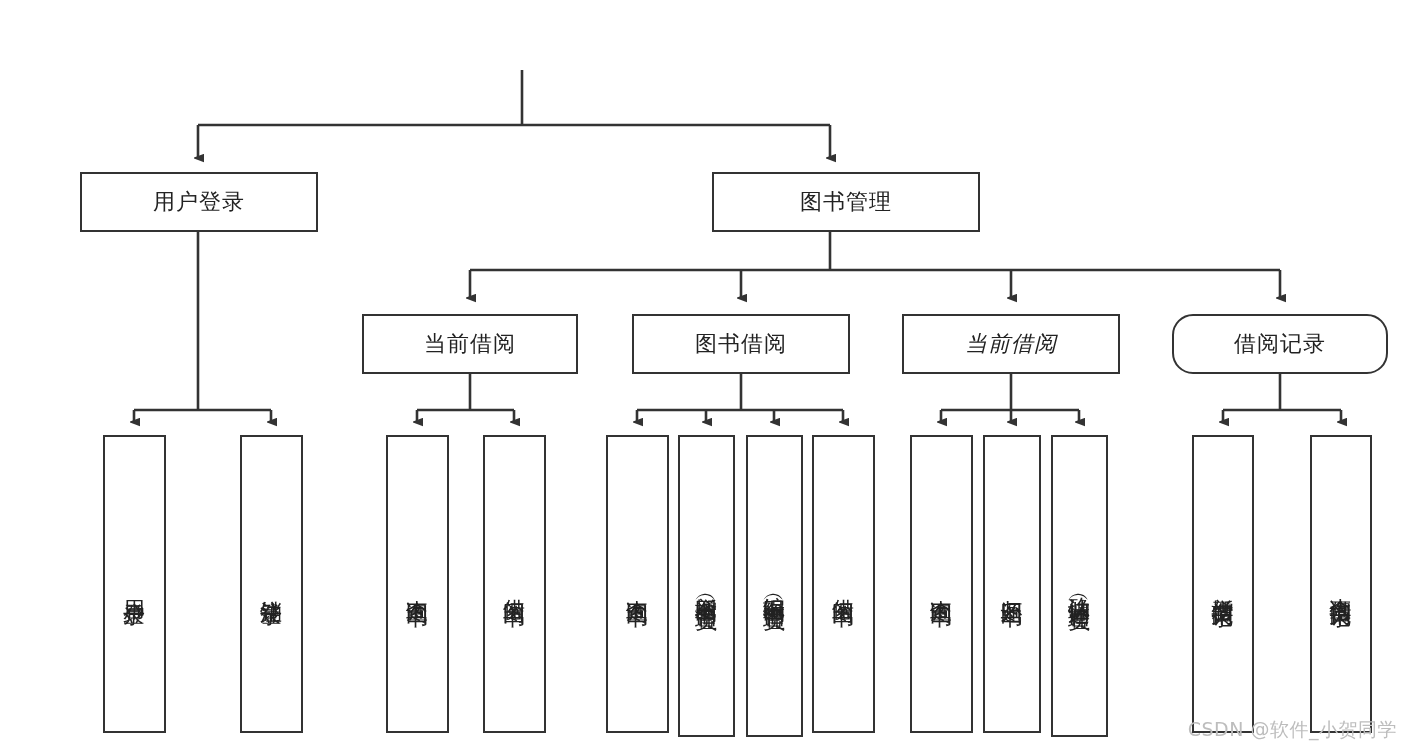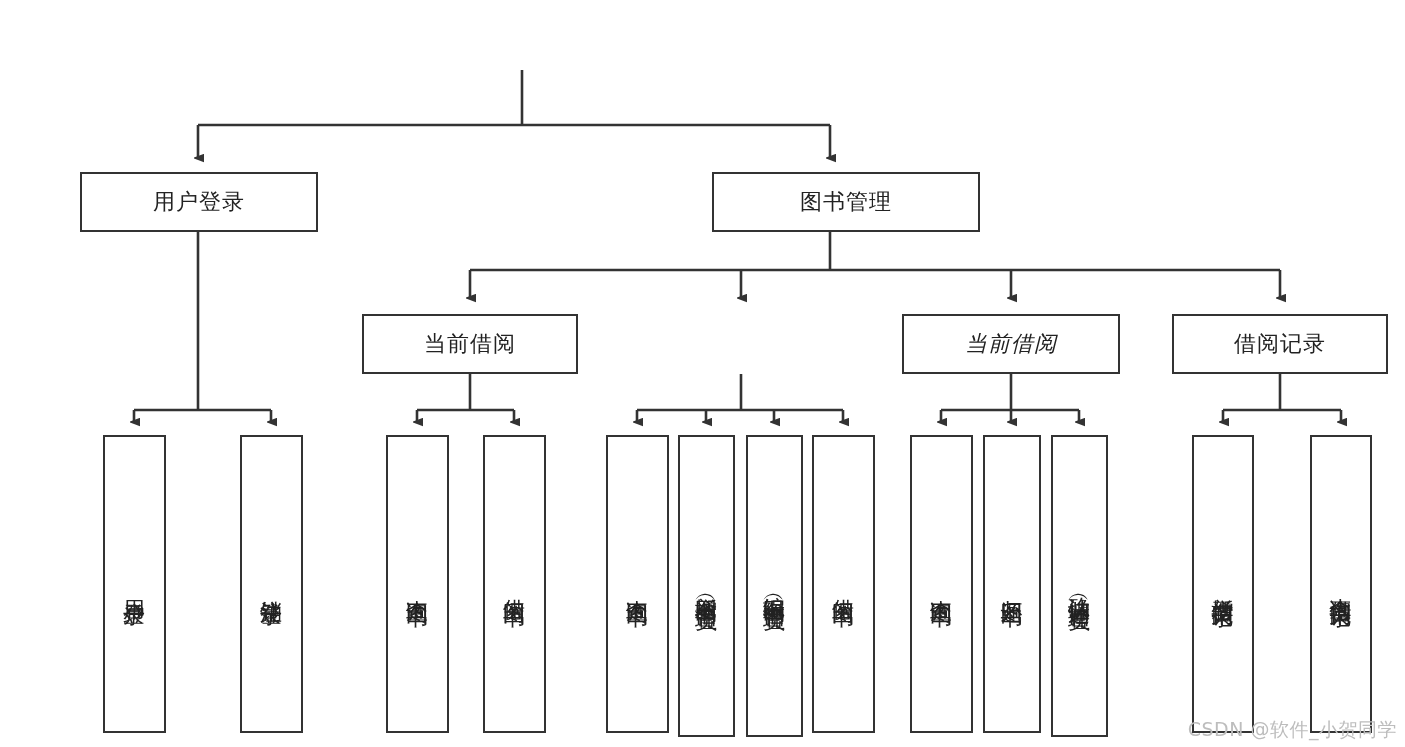--- a/index.html
+++ b/index.html
@@ -123,24 +123,27 @@
   <div class="node h" style="left:80px; top:172px; width:238px; height:60px;">
     <span>用户登录</span>
   </div>
   <div class="node h" style="left:712px; top:172px; width:268px; height:60px;">
     <span>图书管理</span>
   </div>
 
   <div class="node h" style="left:362px; top:314px; width:216px; height:60px;">
     <span>当前借阅</span>
   </div>
+  <div class="node h" style="left:632px; top:314px; width:218px; height:60px;">
+    <span>图书借阅</span>
+  </div>
   <div class="node h" style="left:902px; top:314px; width:218px; height:60px;font-style:italic;">
     <span>当前借阅</span>
   </div>
-  <div class="node h" style="left:1172px; top:314px; width:216px; height:60px;">
+  <div class="node h" style="left:1172px; top:314px; width:216px; height:60px;border-radius:21px;">
     <span>借阅记录</span>
   </div>
 
   <div class="node v" style="left:103px; top:435px; width:63px; height:298px;">
     <span class="vlabel">用户登录</span>
   </div>
   <div class="node v" style="left:240px; top:435px; width:63px; height:298px;">
     <span class="vlabel">注销登录</span>
   </div>
 

